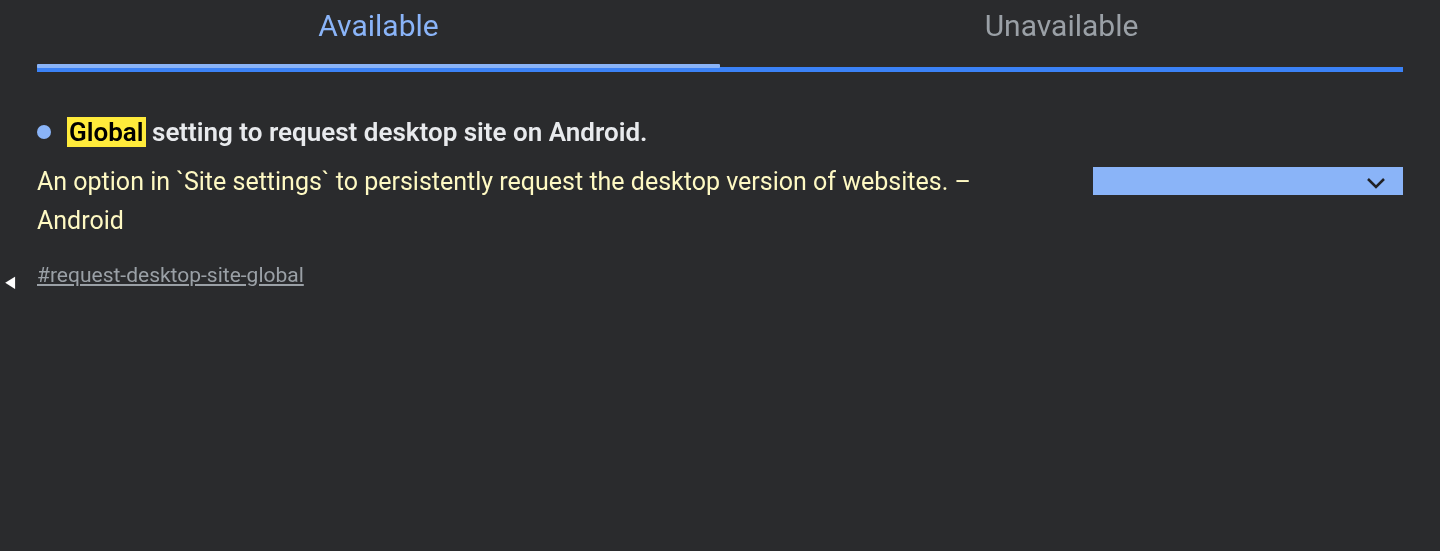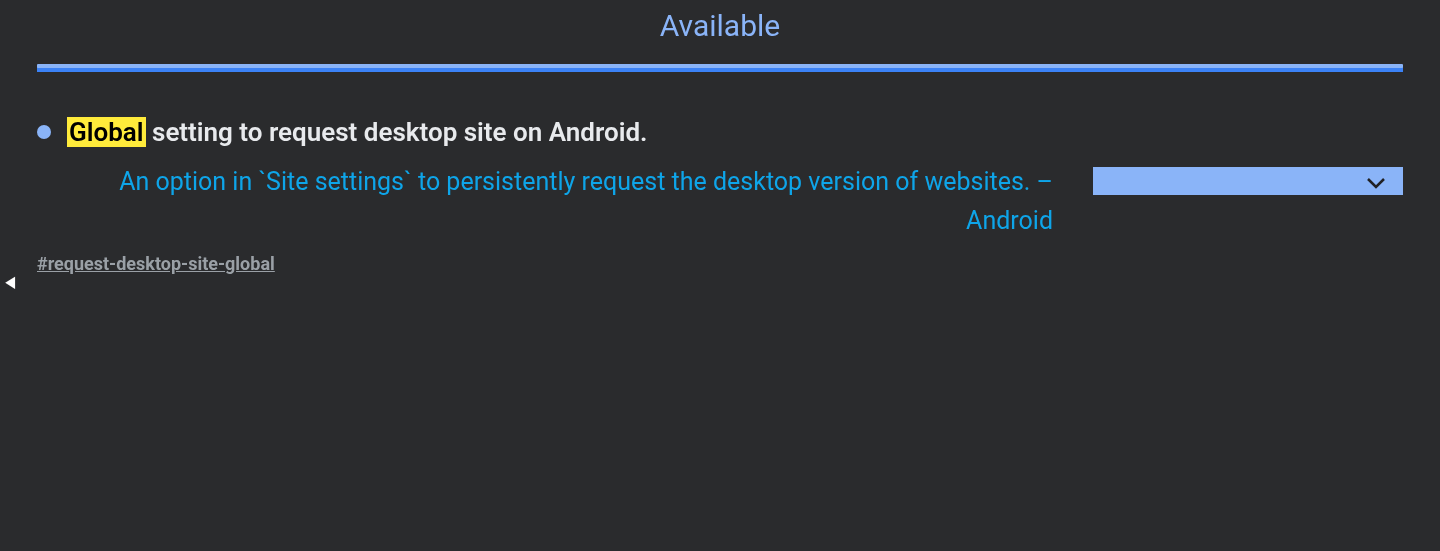--- a/index.html
+++ b/index.html
@@ -39,21 +39,21 @@
       height: 4px;
       background: #8ab4f8;
       border-radius: 1px;
     }
     .content {
       padding: 45px 37px 0 37px;
     }
     .flag-row {
       display: flex;
       align-items: flex-start;
-      gap: 40px;
+      gap: 60px;
     }
     .flag-text {
       flex: 1;
       max-width: 1020px;
     }
     .flag-title {
       font-size: 26px;
       font-weight: 600;
       color: #e8eaed;
       margin-bottom: 16px;
@@ -68,32 +68,30 @@
       margin-right: 16px;
       flex-shrink: 0;
     }
     .highlight {
       background: #ffeb3b;
       color: #000;
       padding: 0 2px;
     }
     .flag-desc {
       font-size: 25px;
-      color: #0ea5e9;
+      color: #fef9c3;
       line-height: 1.55;
-      margin-bottom: 12px;
-      text-align: right;
+      margin-bottom: 22px;
     }
     .flag-link {
-      font-size: 18px;
+      font-size: 21px;
       color: #9aa0a6;
       text-decoration: underline;
       cursor: pointer;
       display: inline-block;
-      font-weight: bold;
     }
     .dropdown {
       background: #8ab4f8;
       color: #202124;
       font-size: 24px;
       padding: 14px 50px 14px 30px;
       min-width: 310px;
       text-align: center;
       border: none;
       position: relative;
@@ -123,20 +121,23 @@
       cursor: pointer;
     }
   </style>
 </head>
 <body>
 
 <div class="tabs">
   <div class="tab active">
     <span>Available</span>
   </div>
+  <div class="tab">
+    <span>Unavailable</span>
+  </div>
 </div>
 
 <div class="content">
   <div class="flag-row">
     <div class="flag-text">
       <div class="flag-title">
         <span class="bullet"></span>
         <span>
           <span class="highlight">Global</span><span> setting to request desktop site on Android.</span>
         </span>

